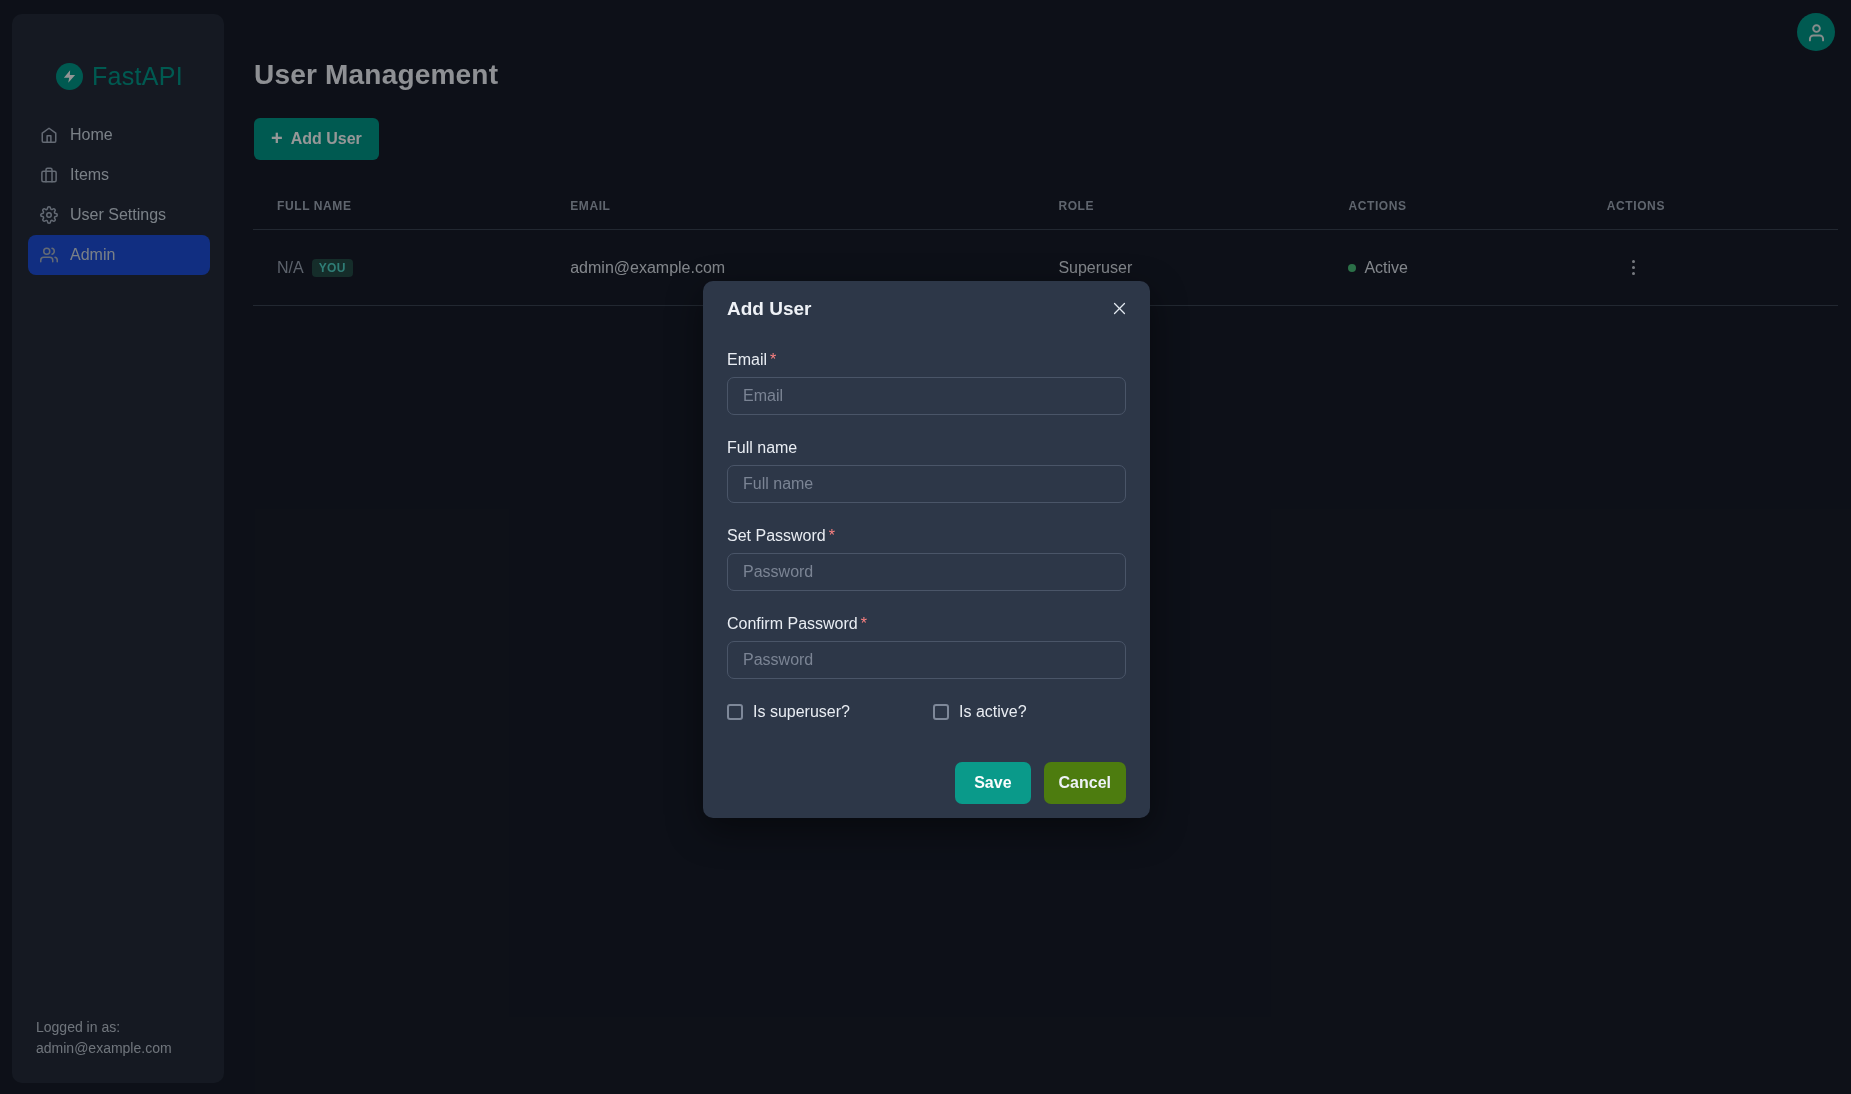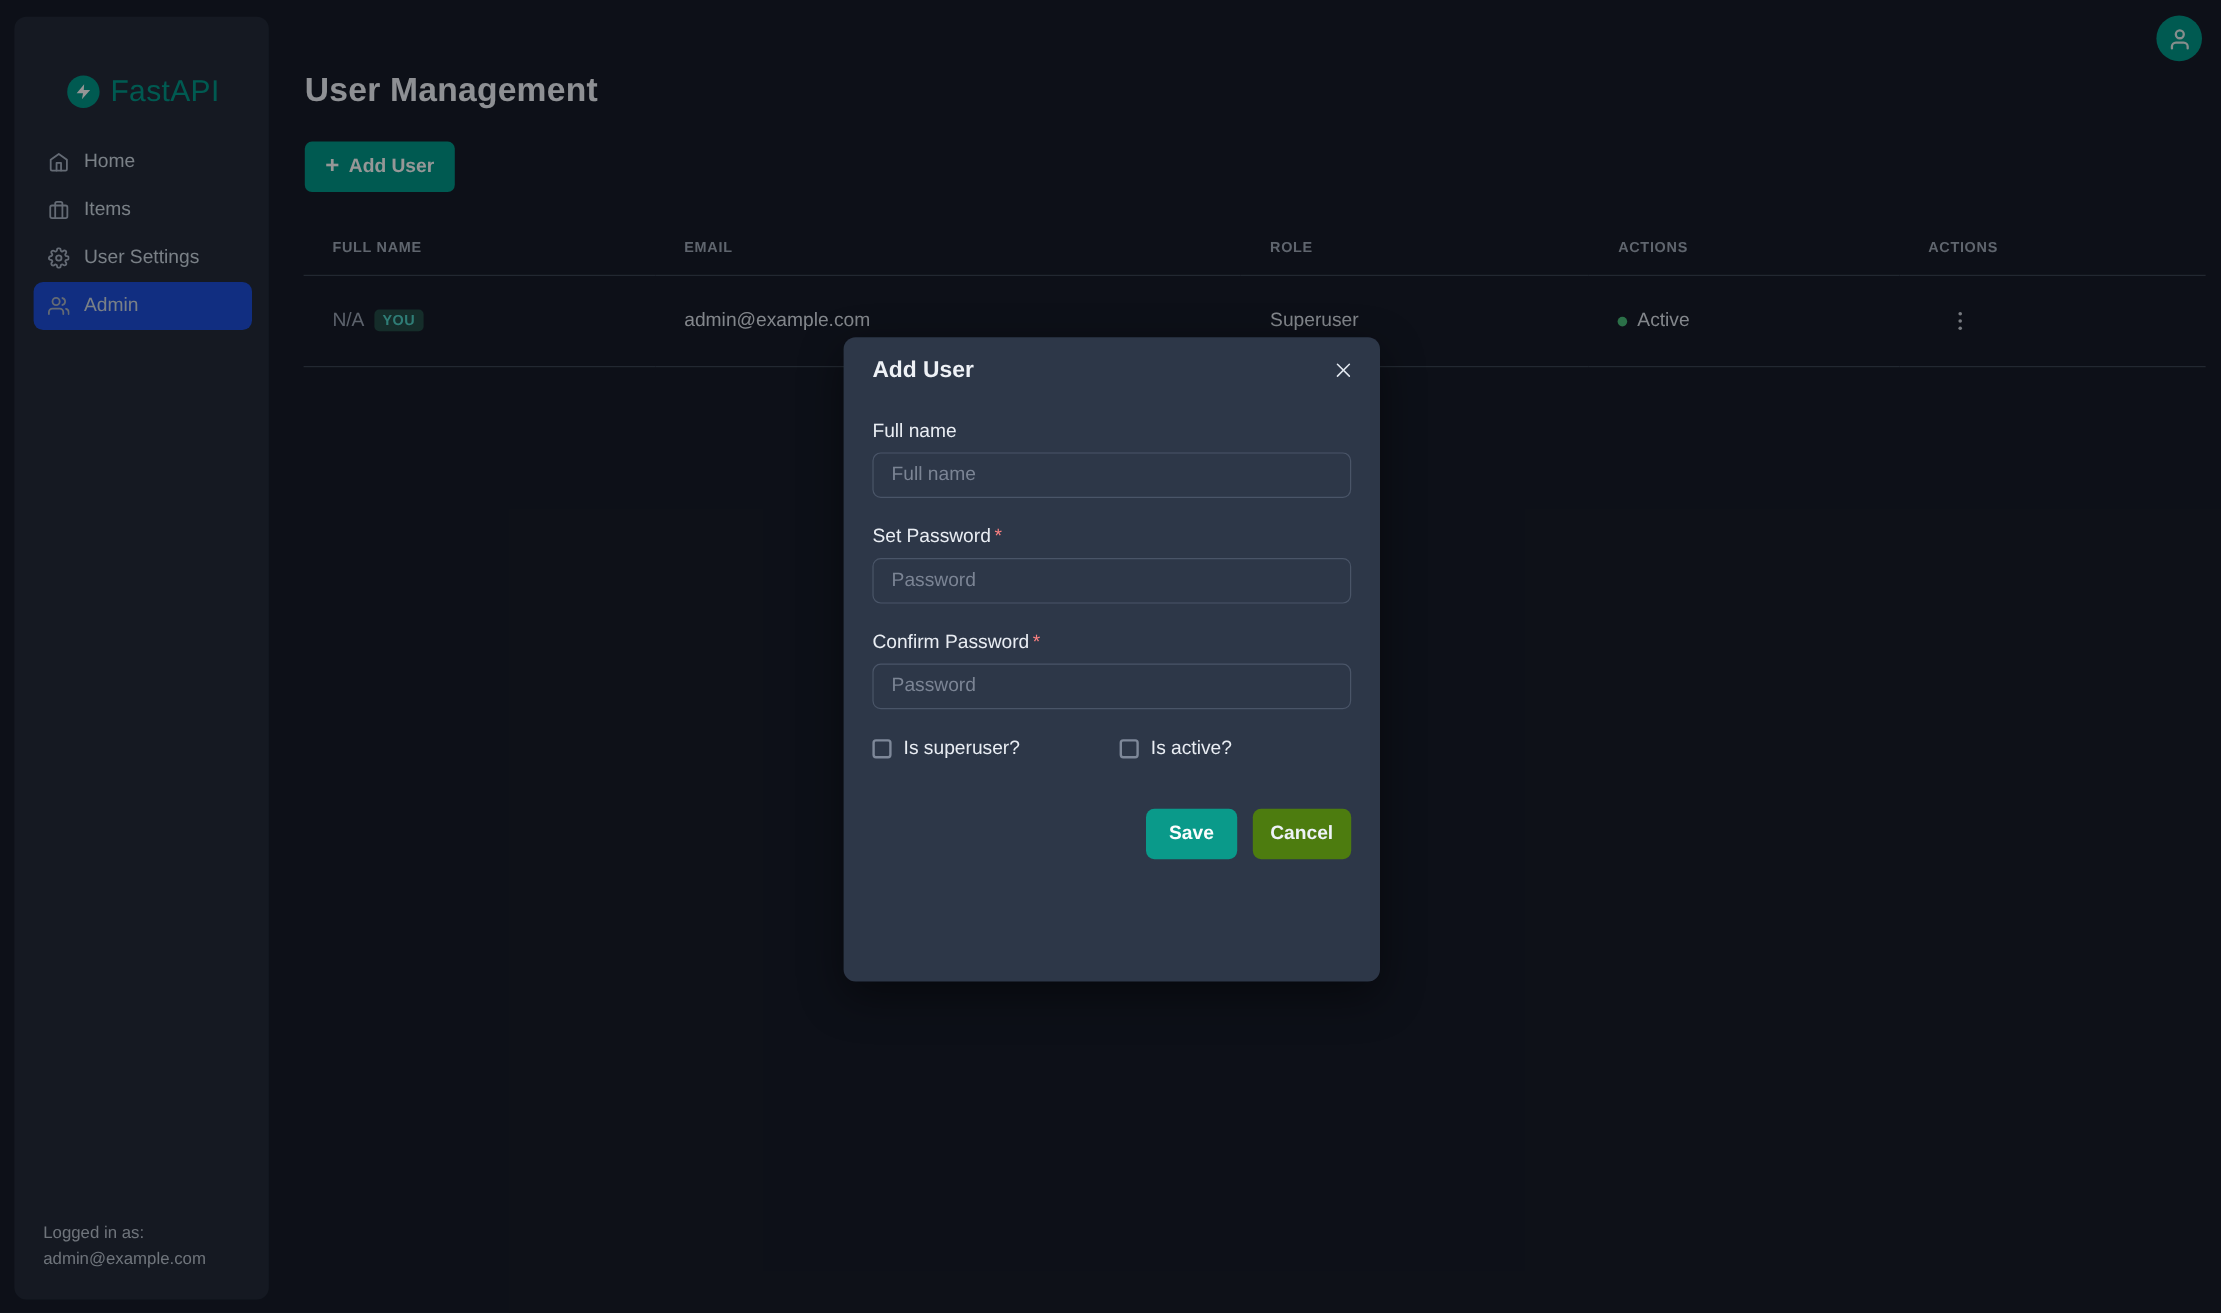--- a/index.html
+++ b/index.html
@@ -241,20 +241,24 @@
   <div class="modal-title">Add User</div>
   <button class="modal-close" aria-label="close">
     <svg width="17" height="17" viewBox="0 0 24 24" fill="none" stroke="currentColor" stroke-width="1.8" stroke-linecap="round">
       <line x1="5" y1="5" x2="19" y2="19"></line>
       <line x1="19" y1="5" x2="5" y2="19"></line>
     </svg>
   </button>
 
   <div class="modal-body">
     <div class="field">
+      <label class="field-label"><span>Email</span><span class="req">*</span></label>
+      <input class="text-input" type="text" placeholder="Email" style="">
+    </div>
+    <div class="field">
       <label class="field-label"><span>Full name</span></label>
       <input class="text-input" type="text" placeholder="Full name" style="">
     </div>
     <div class="field">
       <label class="field-label"><span>Set Password</span><span class="req">*</span></label>
       <input class="text-input" type="password" placeholder="Password" style="">
     </div>
     <div class="field">
       <label class="field-label"><span>Confirm Password</span><span class="req">*</span></label>
       <input class="text-input" type="password" placeholder="Password" style="">

